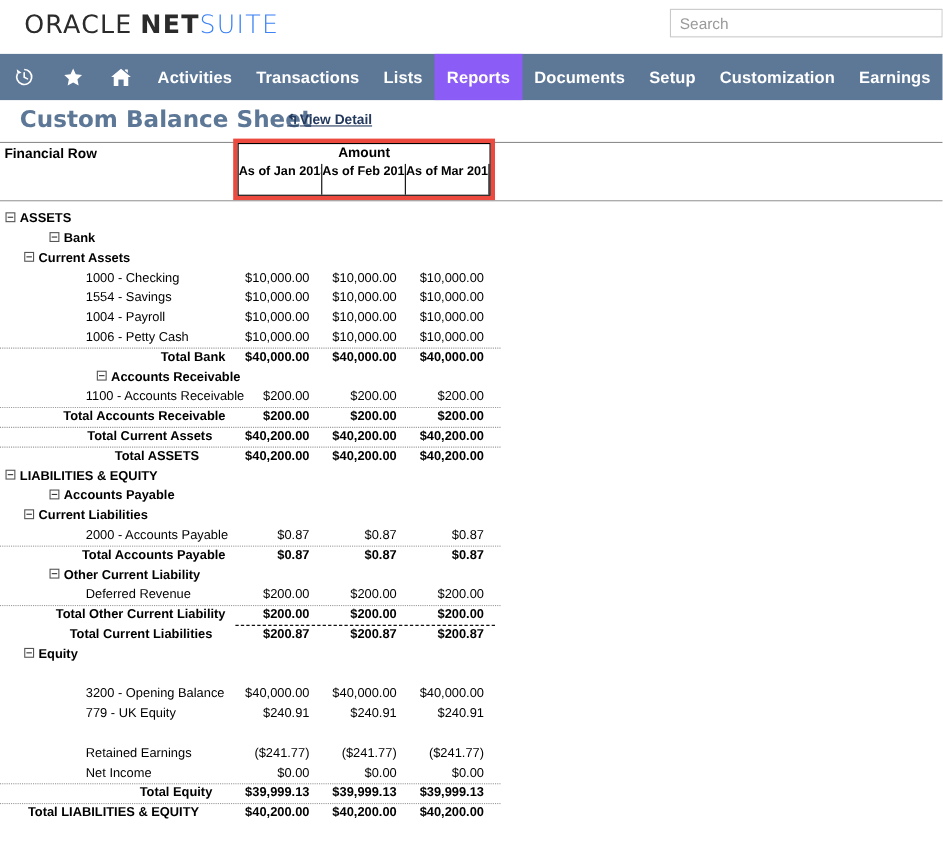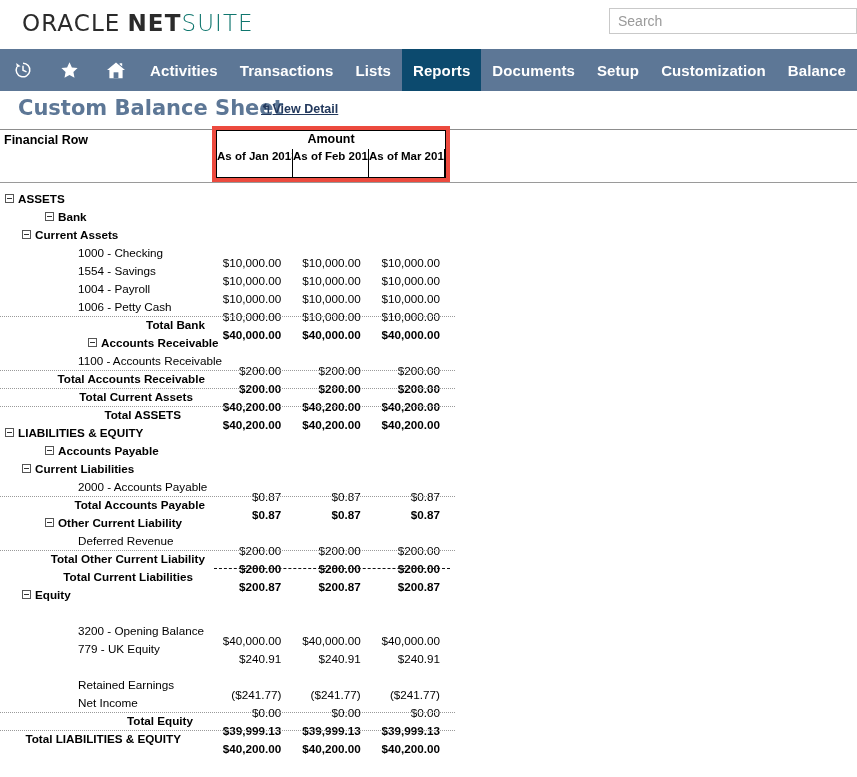--- a/index.html
+++ b/index.html
@@ -29,21 +29,21 @@
     top: 10px;
     font-size: 23px;
     letter-spacing: 1.1px;
     line-height: 26px;
     color: #2b2b2b;
     white-space: nowrap;
     font-family: "DejaVu Sans", sans-serif;
   }
   .logo .oracle { font-weight: 400; }
   .logo .net { font-weight: 700; margin-left: 7px; }
-  .logo .suite { font-weight: 300; color: #0f766e; }
+  .logo .suite { font-weight: 300; color: #3b82f6; }
 
   .search-box {
     position: absolute;
     right: 0px;
     top: 8px;
     width: 248px;
     height: 26px;
     border: 1px solid #c9c9c9;
     background: #fff;
     box-sizing: border-box;
@@ -82,21 +82,21 @@
     display: flex;
     align-items: center;
     padding: 0 11px;
     color: #ffffff;
     font-size: 15px;
     font-weight: bold;
     white-space: nowrap;
     cursor: pointer;
     letter-spacing: .1px;
   }
-  .nav-item.active { background: #0c4a6e; }
+  .nav-item.active { background: #8b5cf6; }
 
   
   .report-title-row {
     position: relative;
     height: 28px;
     padding-top: 10px;
   }
   .report-title {
     position: absolute;
     left: 18px;
@@ -215,21 +215,21 @@
     line-height: 14px;
   }
   .row .label.bold { font-weight: bold; }
   .row .label.total {
     text-align: right;
     font-weight: bold;
   }
   .row .vals {
     position: absolute;
     left: 212px;
-    top: 12px;
+    top: 2px;
     width: 238px;
     display: flex;
     align-items: flex-end;
   }
   .row .vals .v {
     flex: 1 1 0;
     text-align: right;
     padding-right: 10px;
     box-sizing: border-box;
     font-size: 11.7px;
@@ -326,21 +326,21 @@
   <div class="nav-item">
     <span>Documents</span>
   </div>
   <div class="nav-item">
     <span>Setup</span>
   </div>
   <div class="nav-item">
     <span>Customization</span>
   </div>
   <div class="nav-item">
-    <span>Balance</span>
+    <span>Earnings</span>
   </div>
 </div>
 
 <div class="report-title-row">
   <div class="report-title">Custom Balance Sheet</div>
   <div class="view-detail">
     <span class="vd-icon">↰</span>
       <span>View Detail</span>
   </div>
 </div>

